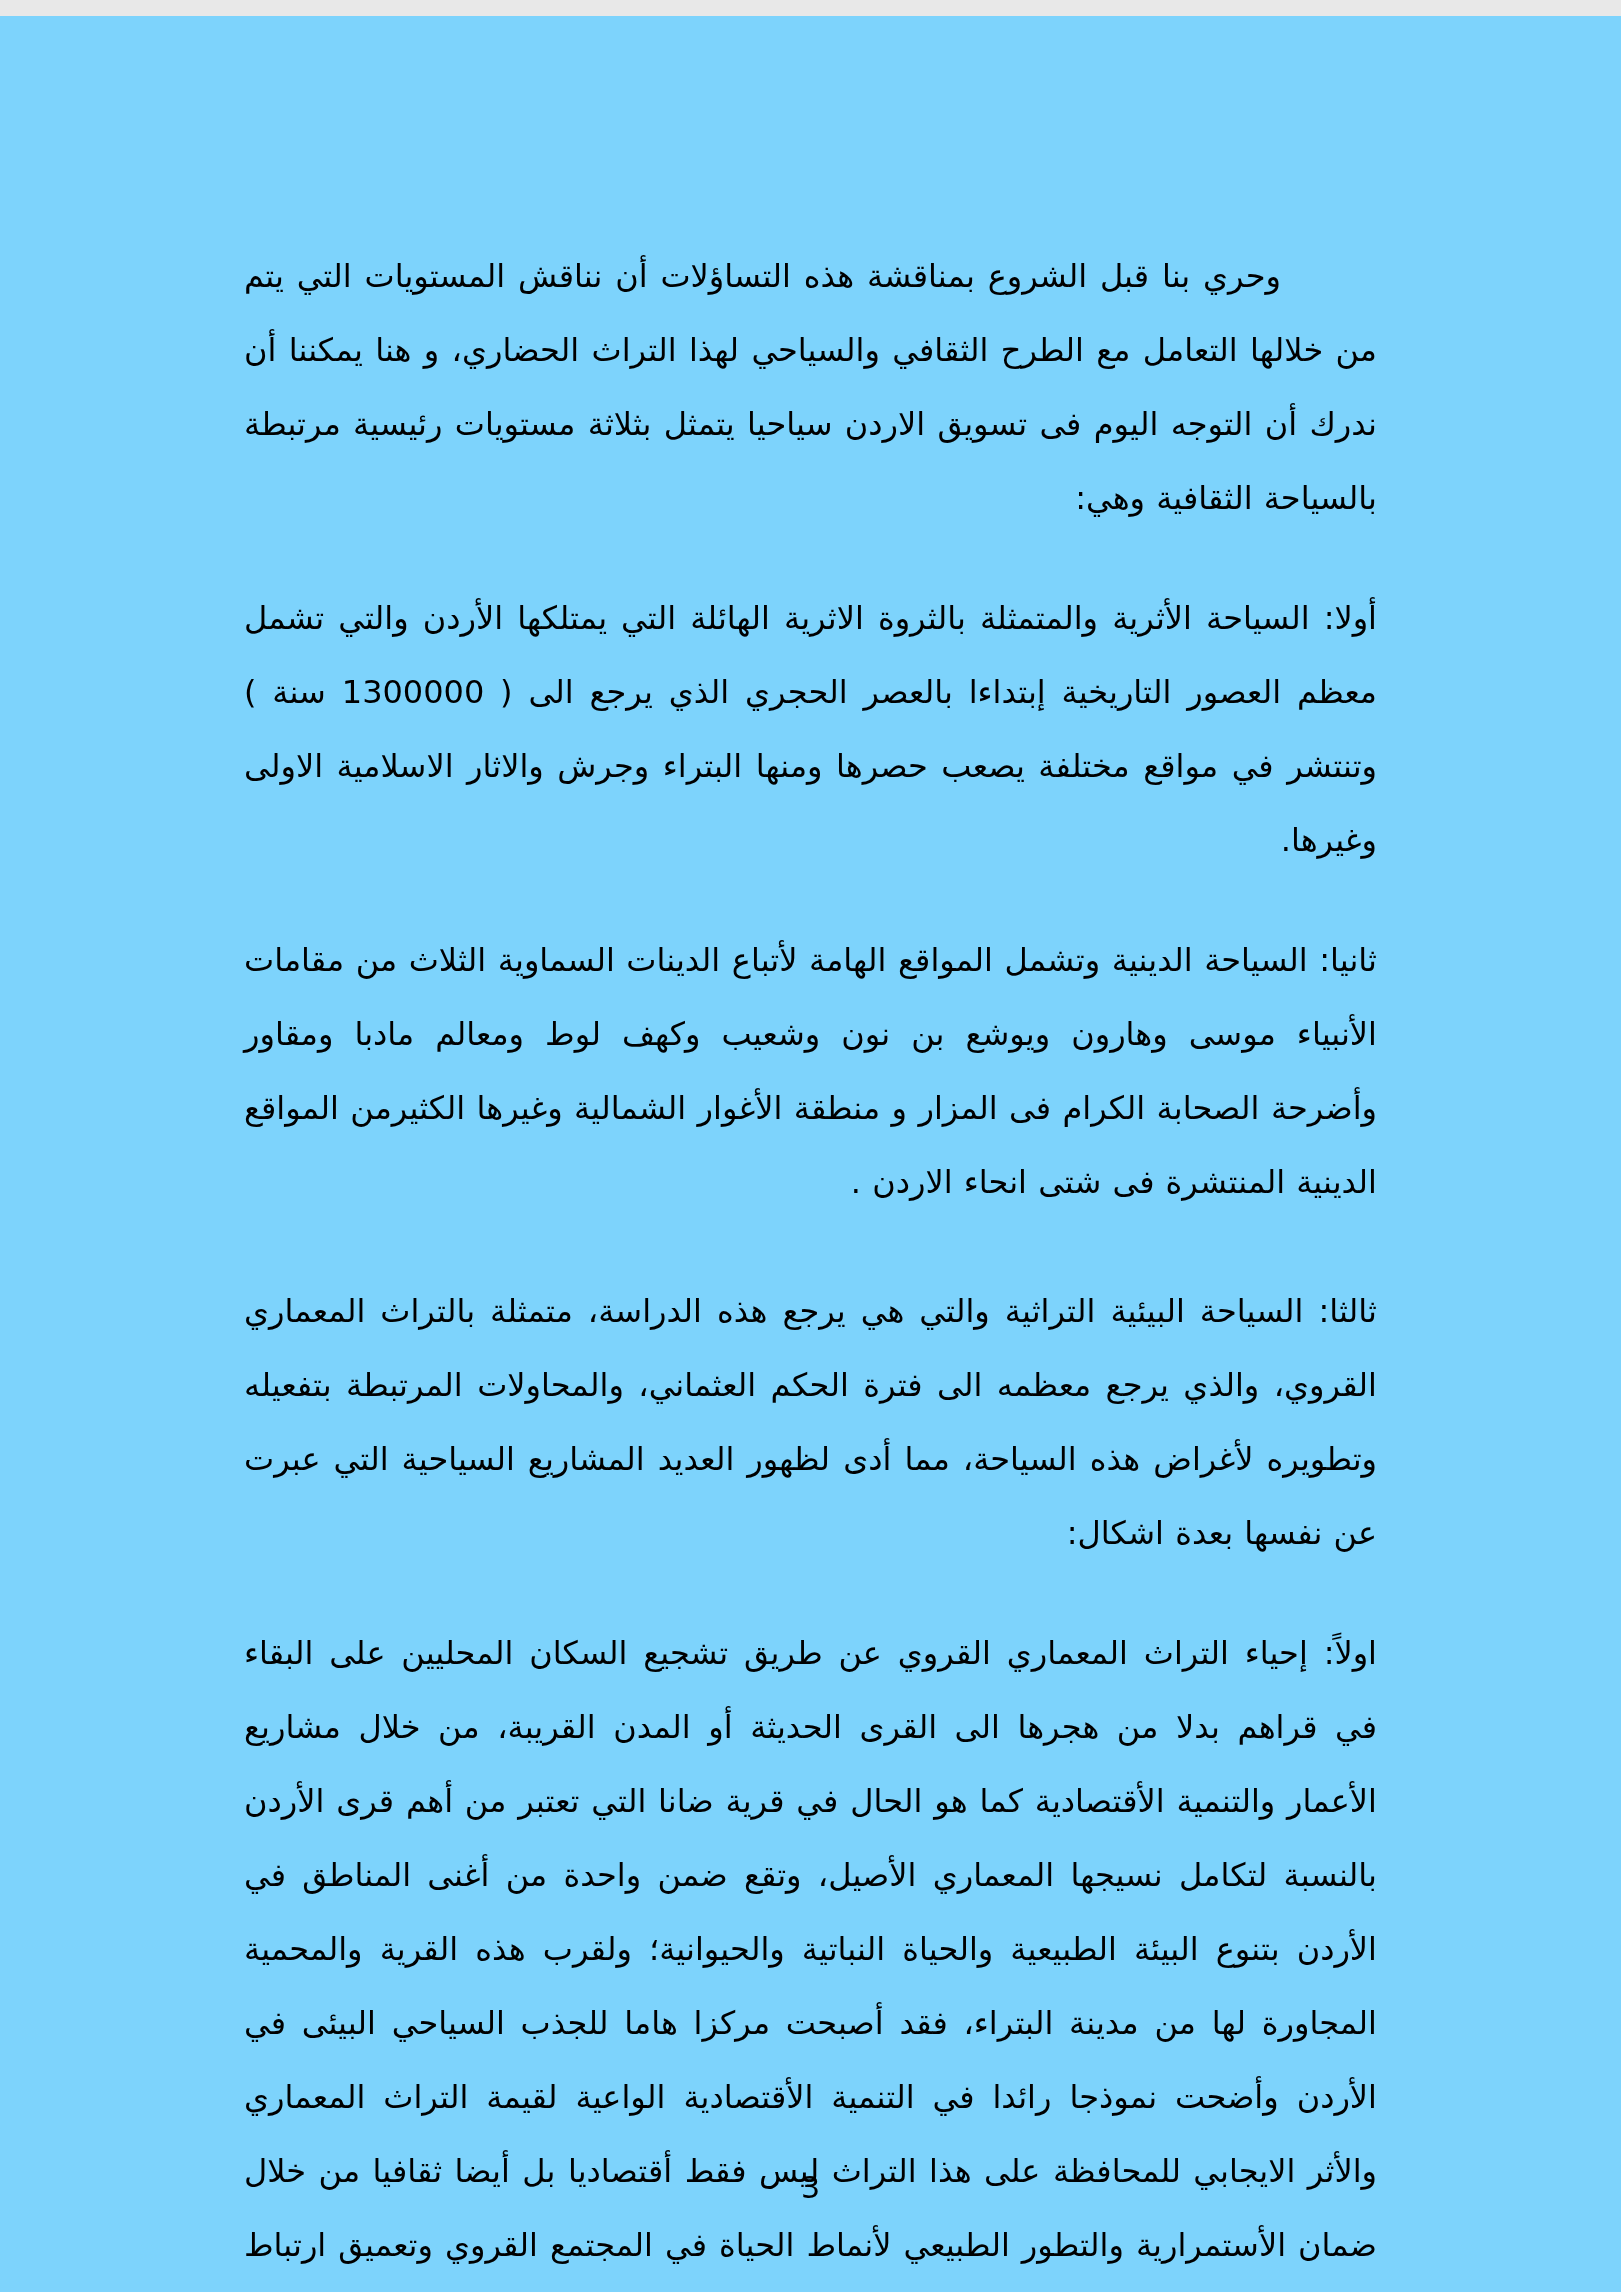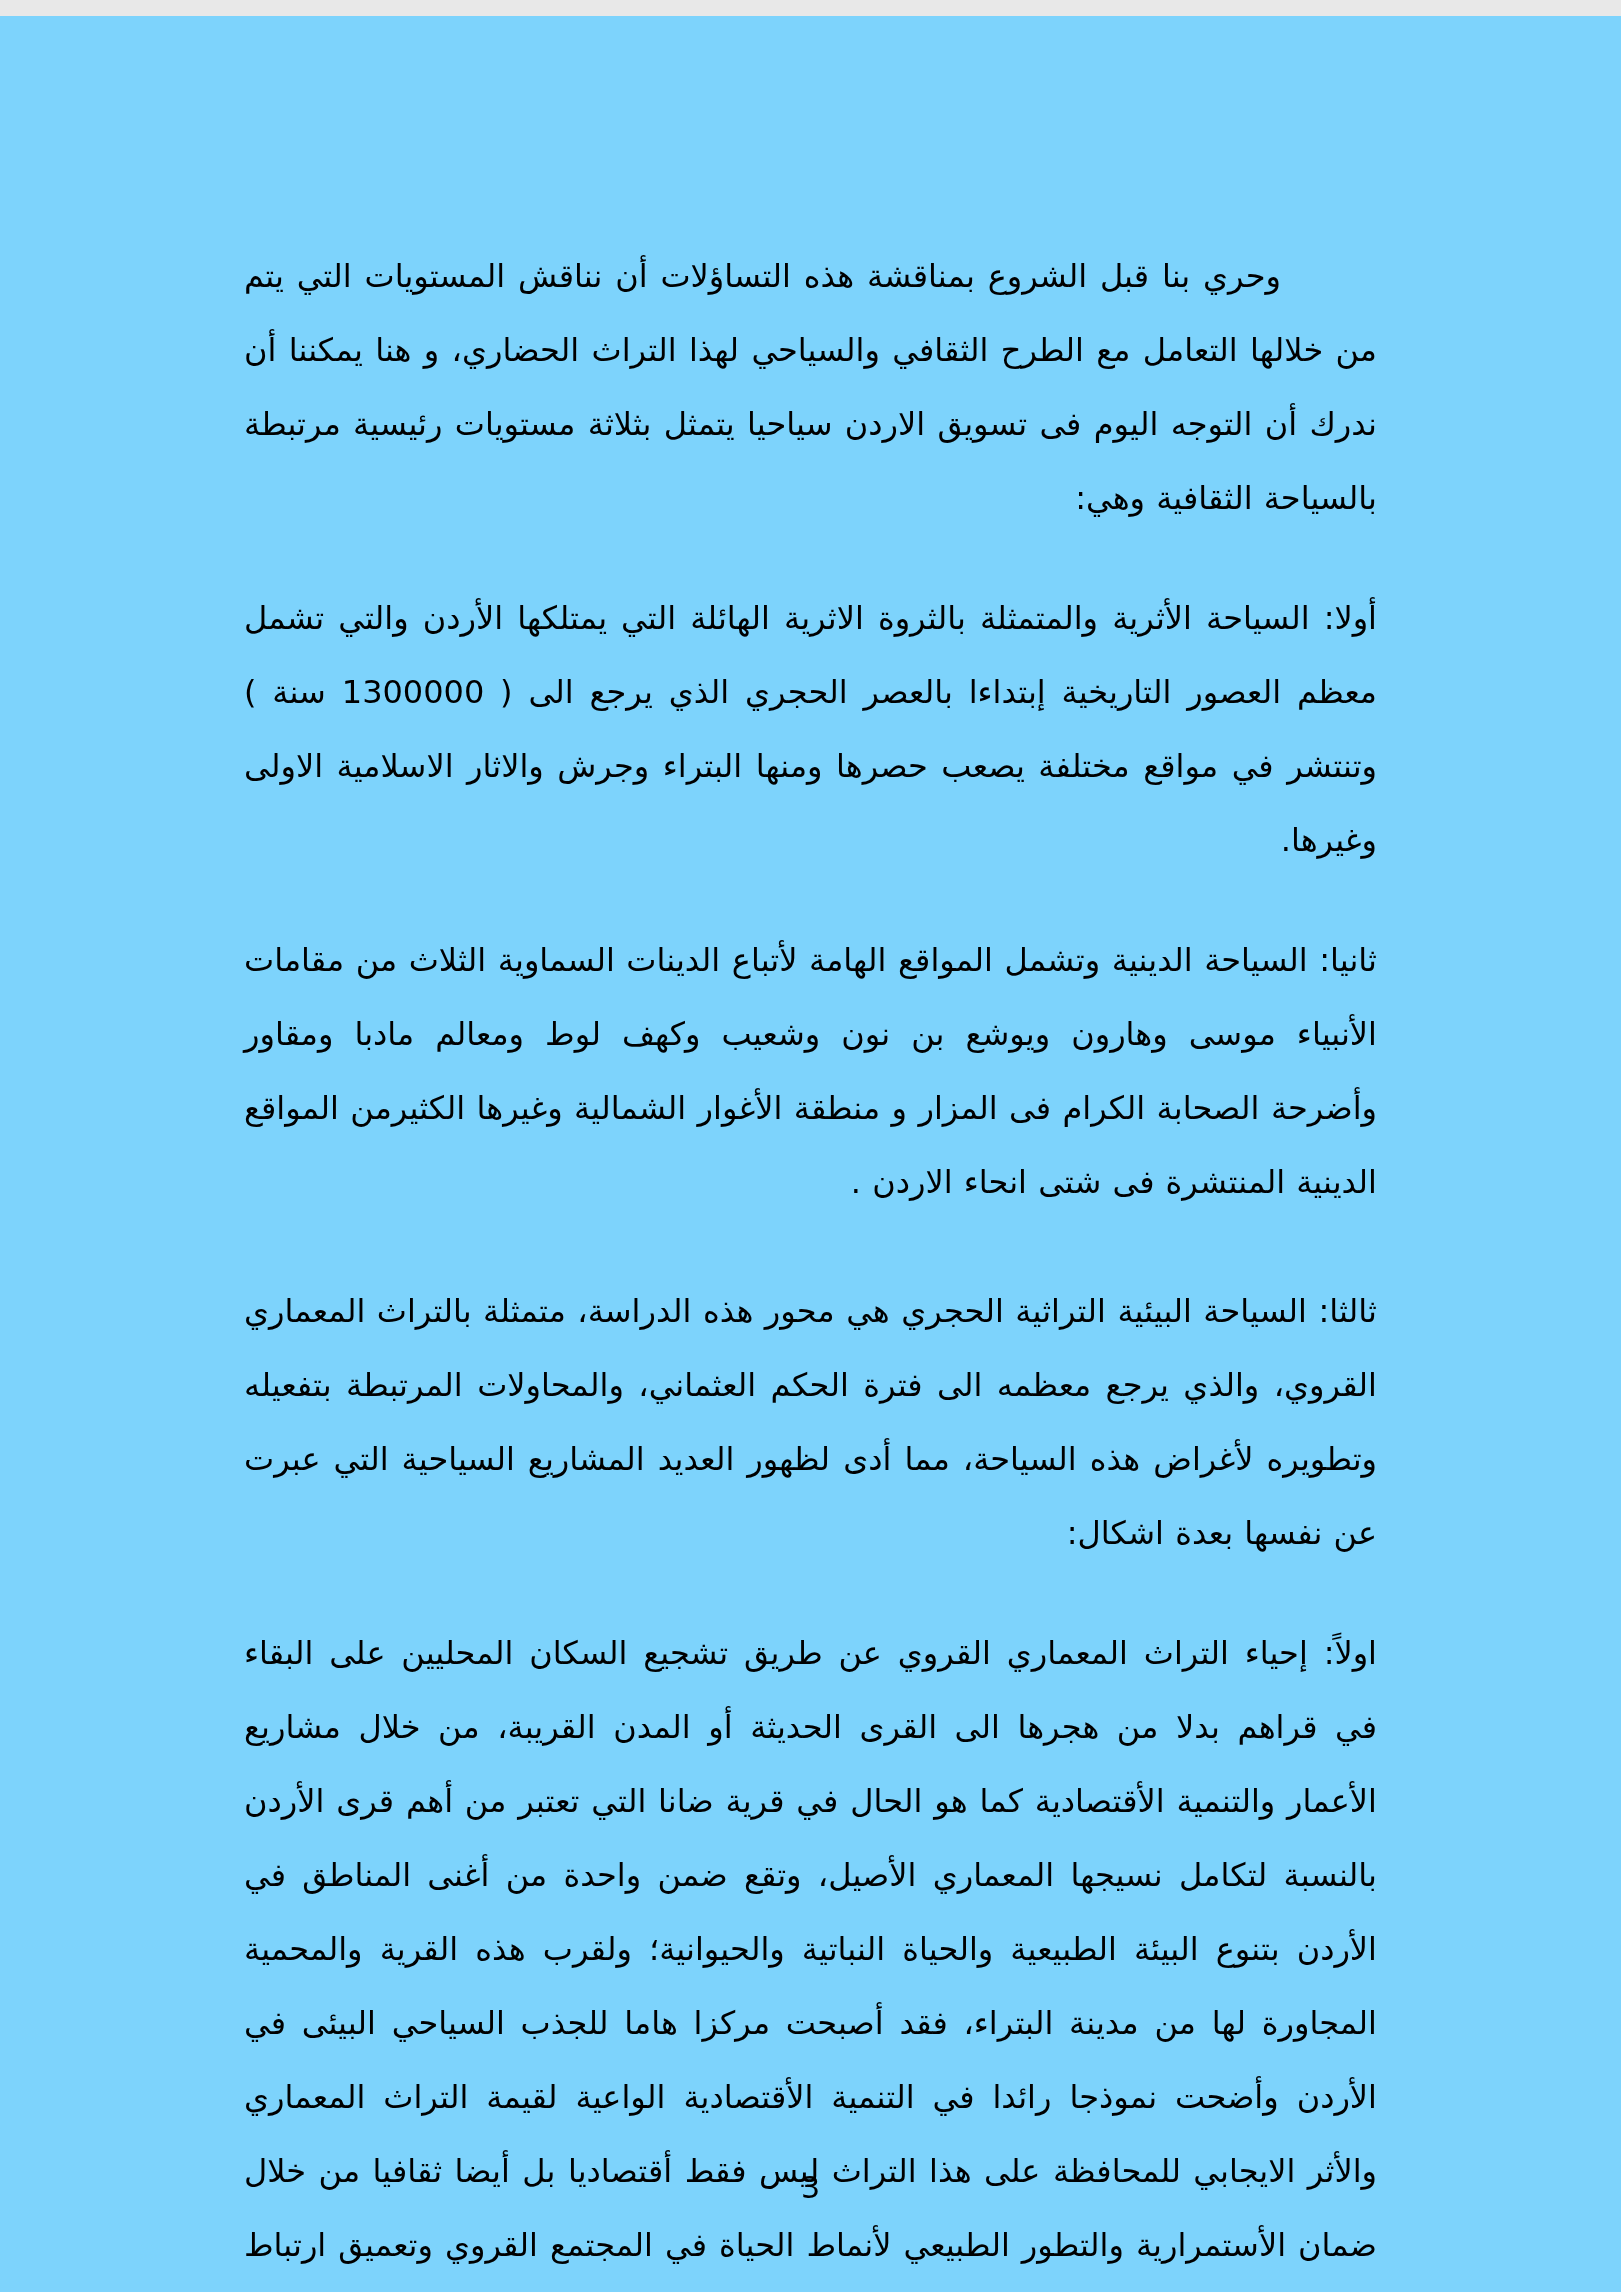--- a/index.html
+++ b/index.html
@@ -57,21 +57,21 @@
 
 <div class="page">
 
   <main class="content" dir="rtl">
     <p class="para indent-first">وحري بنا قبل الشروع بمناقشة هذه التساؤلات أن نناقش المستويات التي يتم من خلالها التعامل مع الطرح الثقافي والسياحي لهذا التراث الحضاري، و هنا يمكننا أن ندرك أن التوجه اليوم فى تسويق الاردن سياحيا يتمثل بثلاثة مستويات رئيسية مرتبطة بالسياحة الثقافية وهي:</p>
 
     <p class="para">أولا: السياحة الأثرية والمتمثلة بالثروة الاثرية الهائلة التي يمتلكها الأردن والتي تشمل معظم العصور التاريخية إبتداءا بالعصر الحجري الذي يرجع الى  ( 1300000 سنة ) وتنتشر في مواقع مختلفة يصعب حصرها ومنها البتراء وجرش والاثار الاسلامية الاولى وغيرها.</p>
 
     <p class="para">ثانيا: السياحة الدينية وتشمل المواقع الهامة لأتباع الدينات السماوية الثلاث من مقامات الأنبياء موسى وهارون ويوشع بن نون وشعيب وكهف لوط ومعالم مادبا ومقاور وأضرحة الصحابة الكرام فى المزار و منطقة الأغوار الشمالية وغيرها الكثيرمن المواقع  الدينية المنتشرة فى شتى انحاء الاردن .</p>
 
-    <p class="para gap-large">ثالثا: السياحة البيئية التراثية الحجري هي محور هذه الدراسة، متمثلة بالتراث المعماري القروي، والذي يرجع معظمه الى فترة الحكم العثماني، والمحاولات المرتبطة بتفعيله وتطويره لأغراض هذه السياحة، مما أدى لظهور العديد المشاريع السياحية التي عبرت عن نفسها بعدة اشكال:</p>
+    <p class="para gap-large">ثالثا: السياحة البيئية التراثية والتي هي يرجع هذه الدراسة، متمثلة بالتراث المعماري القروي، والذي يرجع معظمه الى فترة الحكم العثماني، والمحاولات المرتبطة بتفعيله وتطويره لأغراض هذه السياحة، مما أدى لظهور العديد المشاريع السياحية التي عبرت عن نفسها بعدة اشكال:</p>
 
     <p class="para">اولاً: إحياء التراث المعماري القروي عن طريق تشجيع السكان المحليين على البقاء في قراهم بدلا من هجرها الى القرى الحديثة أو المدن القريبة، من خلال مشاريع الأعمار والتنمية الأقتصادية كما هو الحال في قرية ضانا التي تعتبر من أهم قرى الأردن بالنسبة لتكامل نسيجها المعماري الأصيل، وتقع ضمن واحدة من أغنى المناطق في الأردن بتنوع البيئة الطبيعية والحياة النباتية والحيوانية؛ ولقرب هذه القرية والمحمية المجاورة لها من مدينة البتراء، فقد أصبحت مركزا هاما للجذب السياحي البيئى في الأردن وأضحت نموذجا رائدا في التنمية الأقتصادية الواعية لقيمة التراث المعماري والأثر الايجابي للمحافظة على هذا التراث ليس فقط أقتصاديا بل أيضا ثقافيا من خلال ضمان الأستمرارية والتطور الطبيعي لأنماط الحياة في المجتمع القروي وتعميق ارتباط الأنسان بالمكان الذي يعيش فيه.</p>
   </main>
 
   <footer class="page-footer">
     <span class="page-number">3</span>
   </footer>
 
 </div>
 

